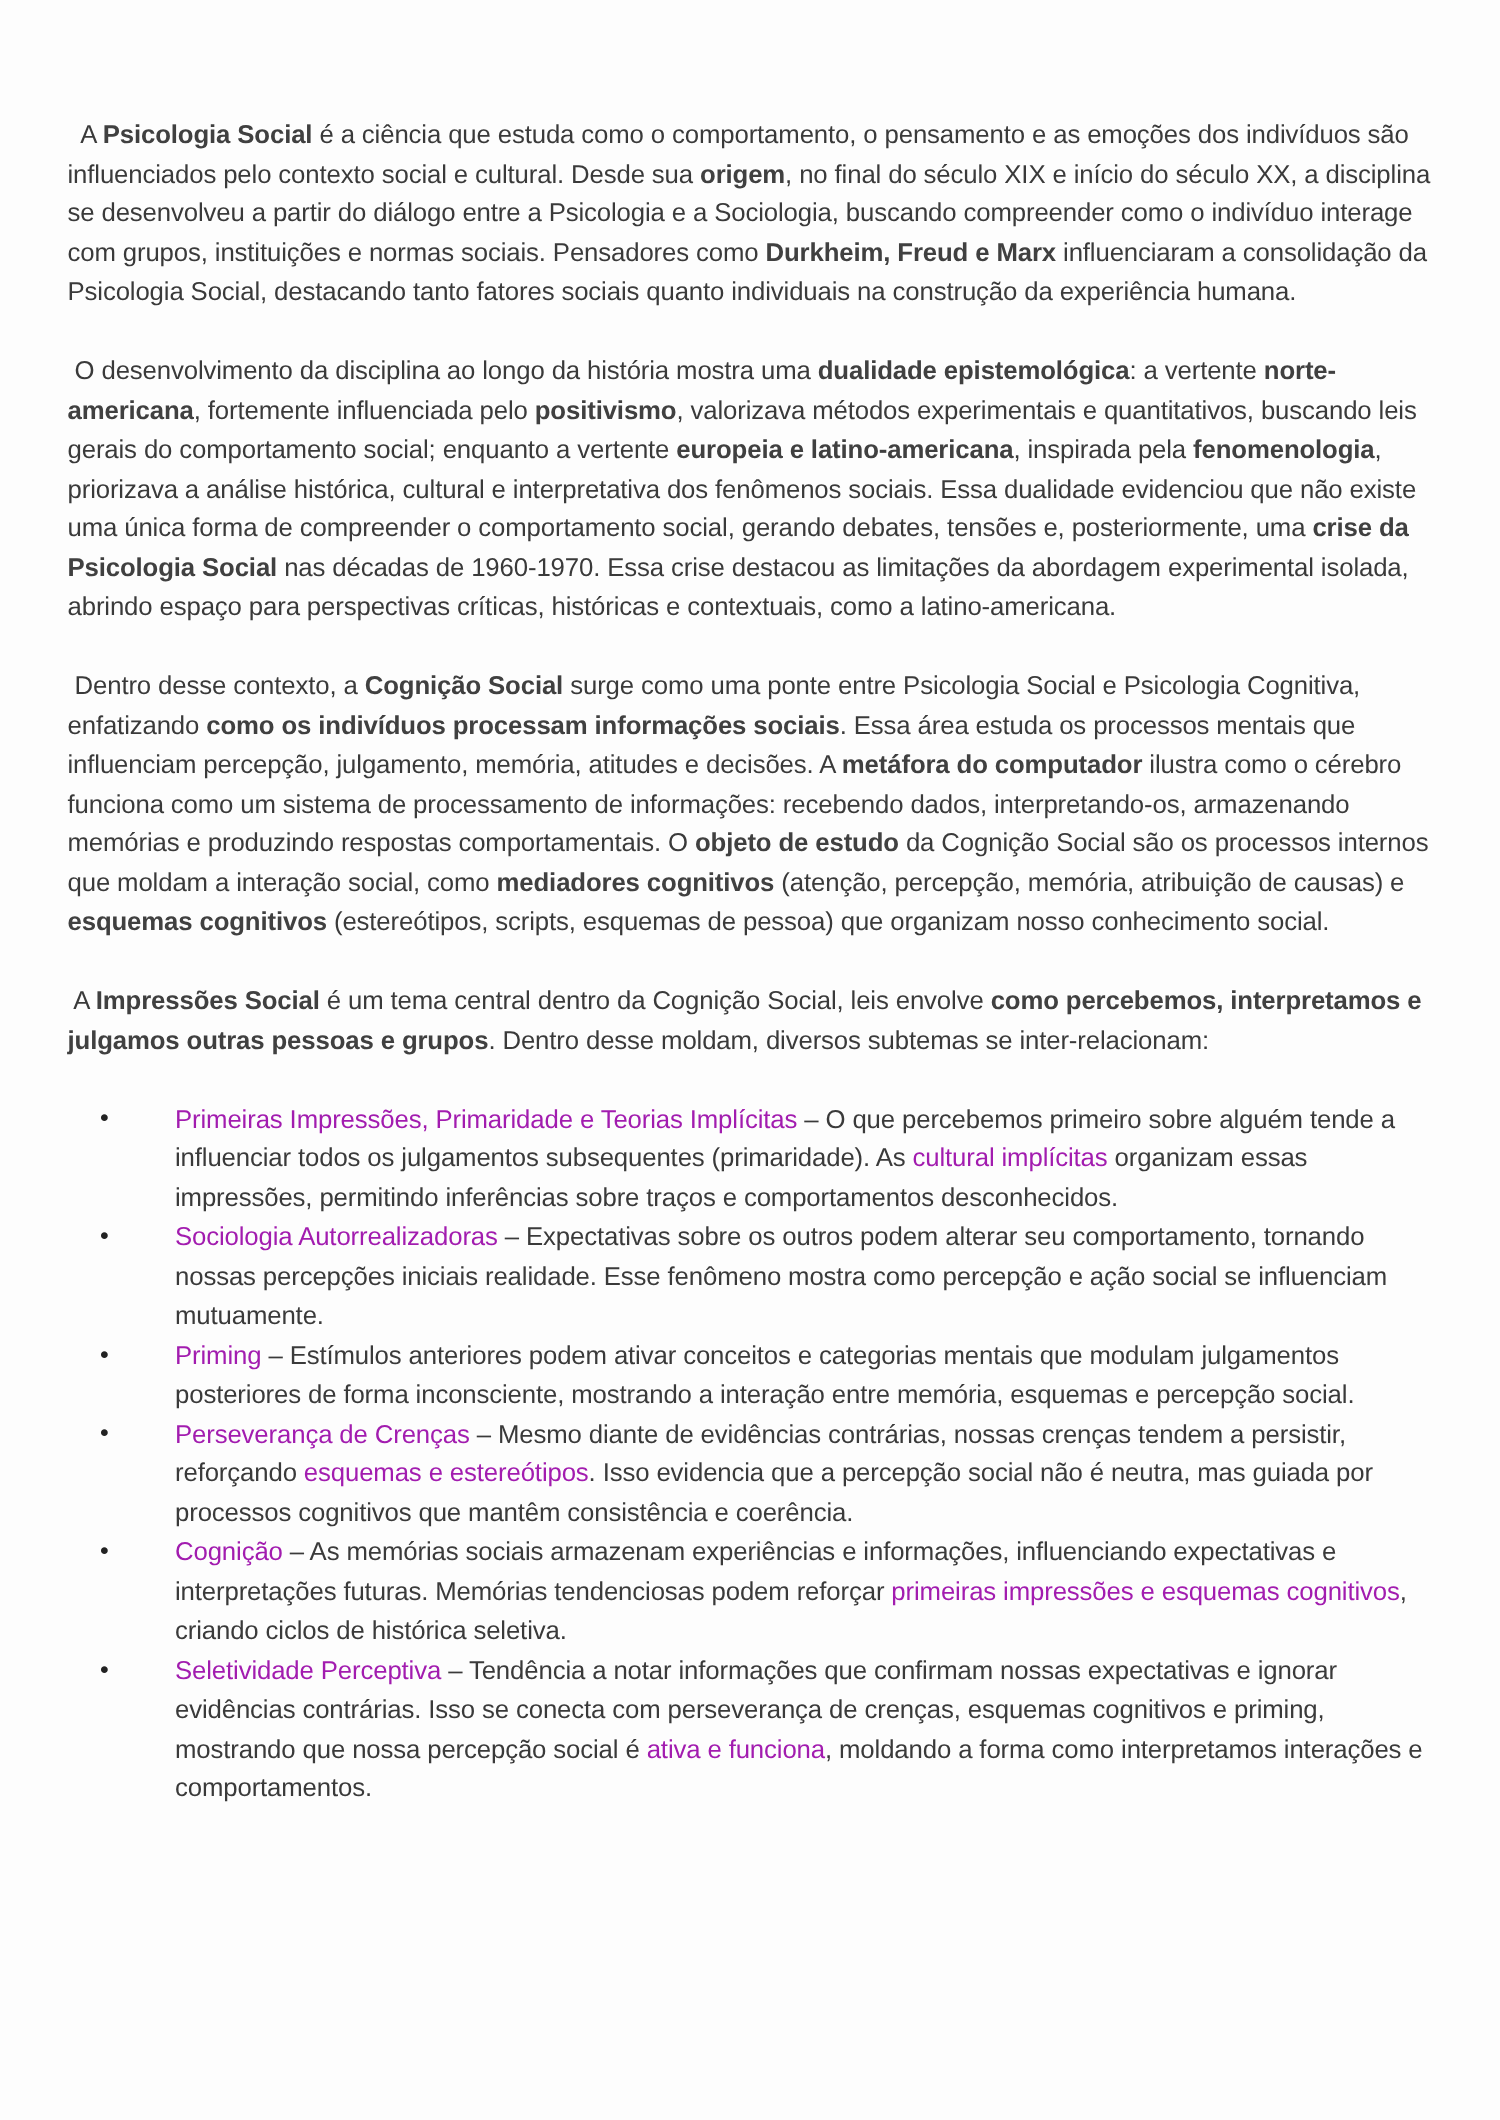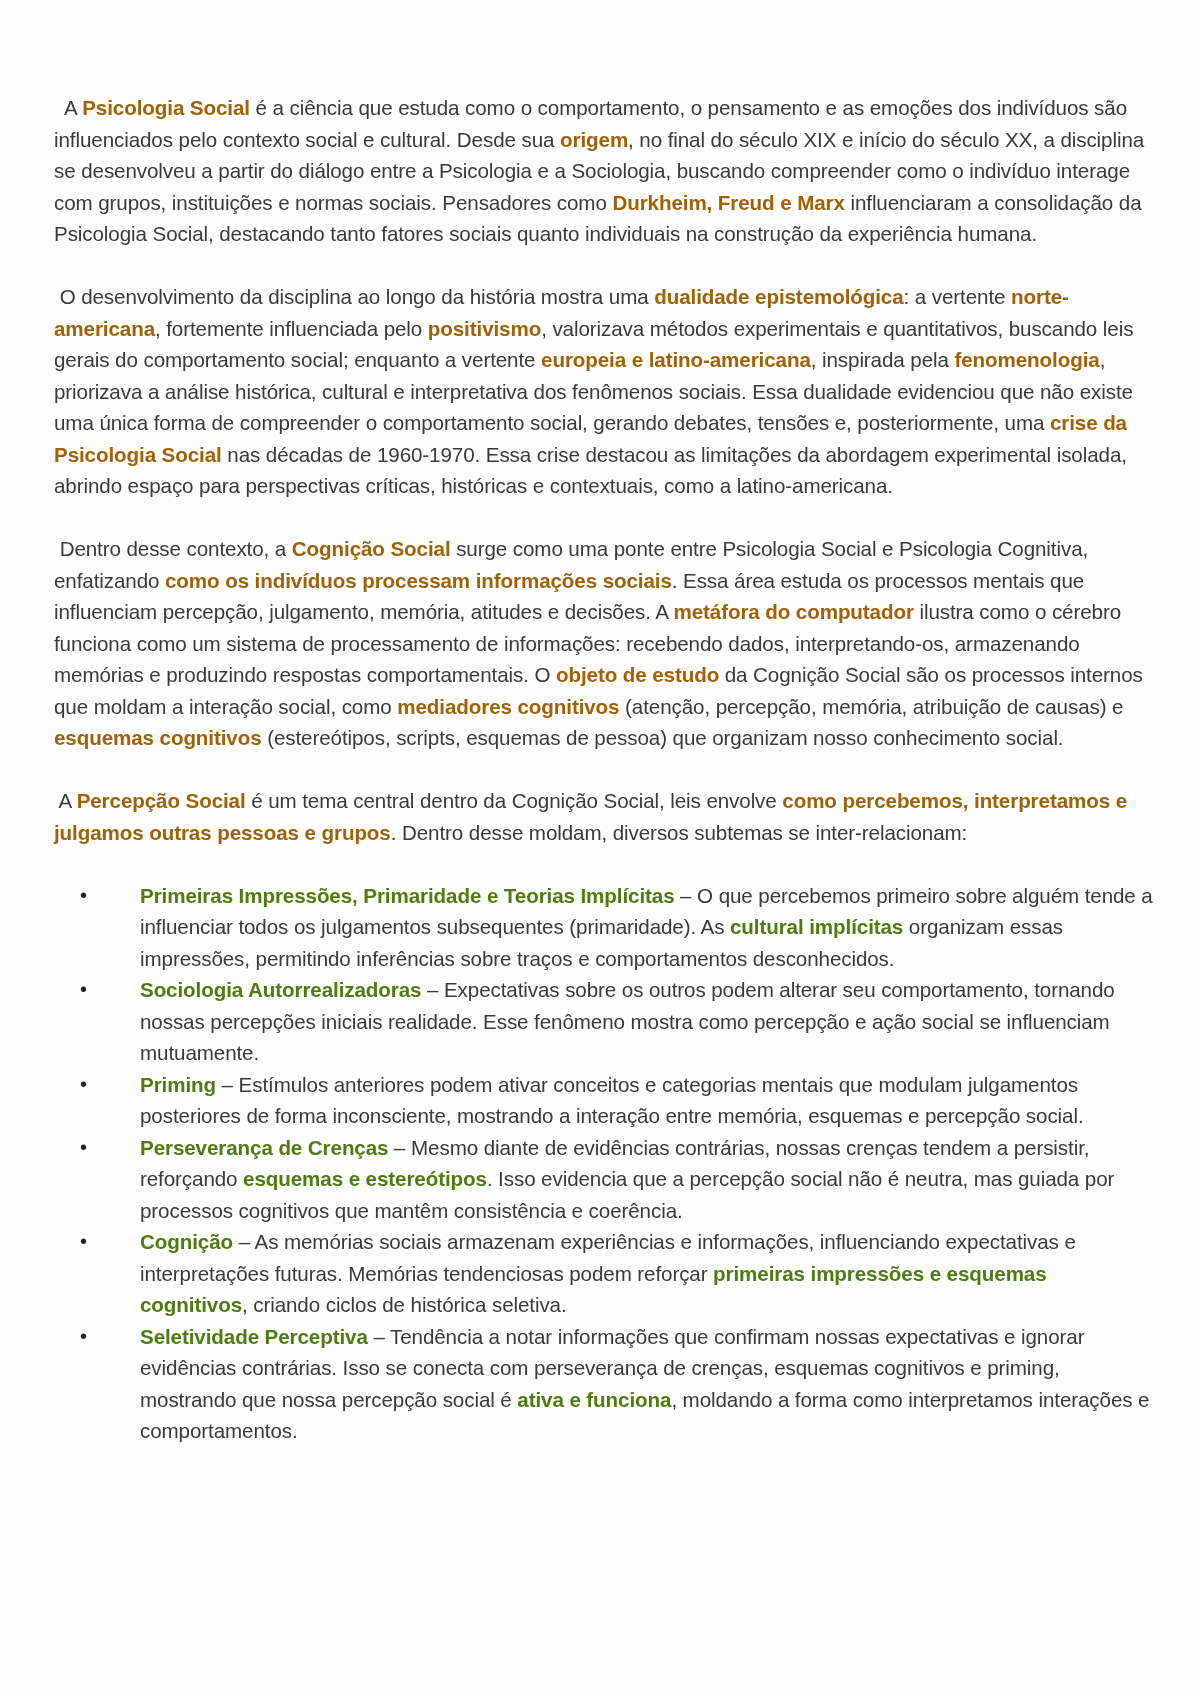--- a/index.html
+++ b/index.html
@@ -22,21 +22,21 @@
       width: 1100px;
       font-size: 20.6px;
       line-height: 31.5px;
       letter-spacing: -0.1px;
     }
     .para {
       margin: 0 0 31.5px 0;
     }
     .para b {
       font-weight: bold;
-      color: #a16207;
+      color: #404040;
     }
     .lead-space {
       white-space: pre;
     }
     ul.bullets {
       list-style: none;
       margin: 0;
       padding: 0;
     }
     ul.bullets li {
@@ -45,43 +45,43 @@
       margin: 0;
     }
     ul.bullets li .bullet {
       position: absolute;
       left: 26px;
       top: 0;
       font-size: 20px;
       color: #222;
     }
     ul.bullets li b {
-      font-weight: bold;
-      color: #4d7c0f;
+      font-weight: normal;
+      color: #a21caf;
     }
   </style>
 </head>
 <body>
 
 <div class="page">
 
   <p class="para">
     <span class="lead-space">  </span><span>A </span><b>Psicologia Social</b><span> é a ciência que estuda como o comportamento, o pensamento e as emoções dos indivíduos são influenciados pelo contexto social e cultural. Desde sua </span><b>origem</b><span>, no final do século XIX e início do século XX, a disciplina se desenvolveu a partir do diálogo entre a Psicologia e a Sociologia, buscando compreender como o indivíduo interage com grupos, instituições e normas sociais. Pensadores como </span><b>Durkheim, Freud e Marx</b><span> influenciaram a consolidação da Psicologia Social, destacando tanto fatores sociais quanto individuais na construção da experiência humana.</span>
   </p>
 
   <p class="para">
     <span class="lead-space"> </span><span>O desenvolvimento da disciplina ao longo da história mostra uma </span><b>dualidade epistemológica</b><span>: a vertente </span><b>norte-americana</b><span>, fortemente influenciada pelo </span><b>positivismo</b><span>, valorizava métodos experimentais e quantitativos, buscando leis gerais do comportamento social; enquanto a vertente </span><b>europeia e latino-americana</b><span>, inspirada pela </span><b>fenomenologia</b><span>, priorizava a análise histórica, cultural e interpretativa dos fenômenos sociais. Essa dualidade evidenciou que não existe uma única forma de compreender o comportamento social, gerando debates, tensões e, posteriormente, uma </span><b>crise da Psicologia Social</b><span> nas décadas de 1960-1970. Essa crise destacou as limitações da abordagem experimental isolada, abrindo espaço para perspectivas críticas, históricas e contextuais, como a latino-americana.</span>
   </p>
 
   <p class="para">
     <span class="lead-space"> </span><span>Dentro desse contexto, a </span><b>Cognição Social</b><span> surge como uma ponte entre Psicologia Social e Psicologia Cognitiva, enfatizando </span><b>como os indivíduos processam informações sociais</b><span>. Essa área estuda os processos mentais que influenciam percepção, julgamento, memória, atitudes e decisões. A </span><b>metáfora do computador</b><span> ilustra como o cérebro funciona como um sistema de processamento de informações: recebendo dados, interpretando-os, armazenando memórias e produzindo respostas comportamentais. O </span><b>objeto de estudo</b><span> da Cognição Social são os processos internos que moldam a interação social, como </span><b>mediadores cognitivos</b><span> (atenção, percepção, memória, atribuição de causas) e </span><b>esquemas cognitivos</b><span> (estereótipos, scripts, esquemas de pessoa) que organizam nosso conhecimento social.</span>
   </p>
 
   <p class="para">
-    <span class="lead-space"> </span><span>A </span><b>Percepção Social</b><span> é um tema central dentro da Cognição Social, leis envolve </span><b>como percebemos, interpretamos e julgamos outras pessoas e grupos</b><span>. Dentro desse moldam, diversos subtemas se inter-relacionam:</span>
+    <span class="lead-space"> </span><span>A </span><b>Impressões Social</b><span> é um tema central dentro da Cognição Social, leis envolve </span><b>como percebemos, interpretamos e julgamos outras pessoas e grupos</b><span>. Dentro desse moldam, diversos subtemas se inter-relacionam:</span>
   </p>
 
   <ul class="bullets">
     <li>
       <span class="bullet">•</span>
       <b>Primeiras Impressões, Primaridade e Teorias Implícitas</b><span> – O que percebemos primeiro sobre alguém tende a influenciar todos os julgamentos subsequentes (primaridade). As </span><b>cultural implícitas</b><span> organizam essas impressões, permitindo inferências sobre traços e comportamentos desconhecidos.</span>
     </li>
     <li>
       <span class="bullet">•</span>
       <b>Sociologia Autorrealizadoras</b><span> – Expectativas sobre os outros podem alterar seu comportamento, tornando nossas percepções iniciais realidade. Esse fenômeno mostra como percepção e ação social se influenciam mutuamente.</span>

